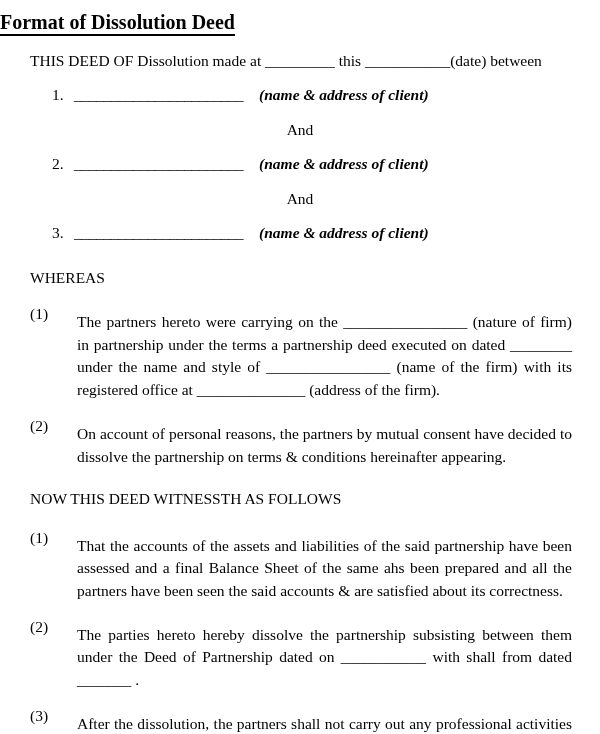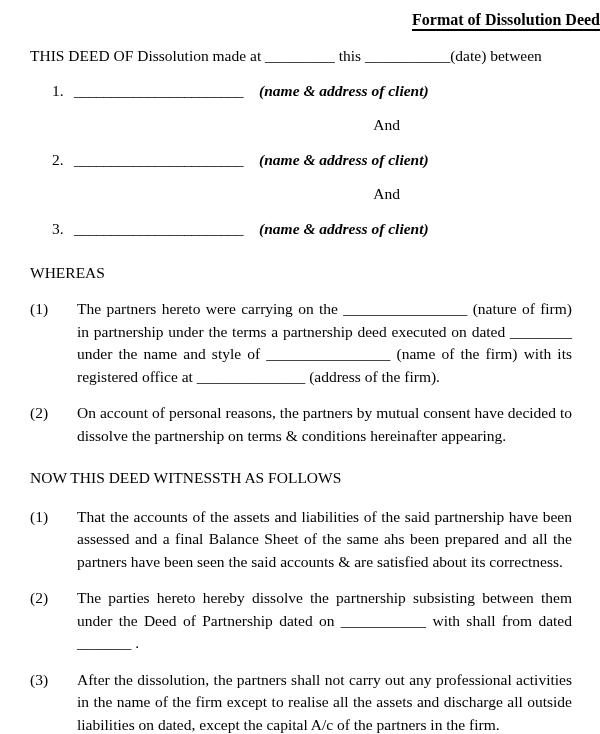--- a/index.html
+++ b/index.html
@@ -18,22 +18,22 @@
     position: relative;
     width: 600px;
     height: 734px;
     box-sizing: border-box;
     padding: 0;
     background: #ffffff;
   }
 
   
   .doc-title {
-    text-align: right;
-    font-size: 16px;
+    text-align: left;
+    font-size: 20px;
     font-weight: bold;
     margin: 10px 0 0 0;
     padding: 0;
     line-height: 1.2;
   }
   .doc-title span.ttext {
     border-bottom: 2px solid #000;
     padding-bottom: 1px;
   }
 
@@ -73,21 +73,21 @@
     margin-left: 16px;
     white-space: nowrap;
   }
   .and-row {
     text-align: center;
     font-size: 15.5px;
     margin-top: 12px;
     padding-right: 0;
     line-height: 1.45;
   }
-  .and-row span { display: inline-block; width: 200px; text-align: right; }
+  .and-row span { display: inline-block; width: 200px; text-align: center; }
 
   
   .sec-heading {
     font-size: 15.5px;
     padding: 0 28px 0 30px;
     line-height: 1.45;
   }
   .sec-heading.bold { font-weight: normal; margin: 22px 0 0 0; }
   .sec-heading.plain { font-weight: normal; margin: 20px 0 16px 0; }
 
@@ -101,20 +101,21 @@
     padding: 0 28px 0 30px;
   }
   .clause-num {
     flex: 0 0 47px;
     width: 47px;
   }
   .clause-body {
     flex: 1 1 auto;
     text-align: justify;
     text-justify: inter-word;
+    margin-top: 8px;
   }
 </style>
 </head>
 <body>
 
 <div class="page">
 
   <h1 class="doc-title"><span class="ttext">Format of Dissolution Deed</span></h1>
 
   <p class="lead">THIS DEED OF Dissolution made at _________ this ___________(date) between</p>

